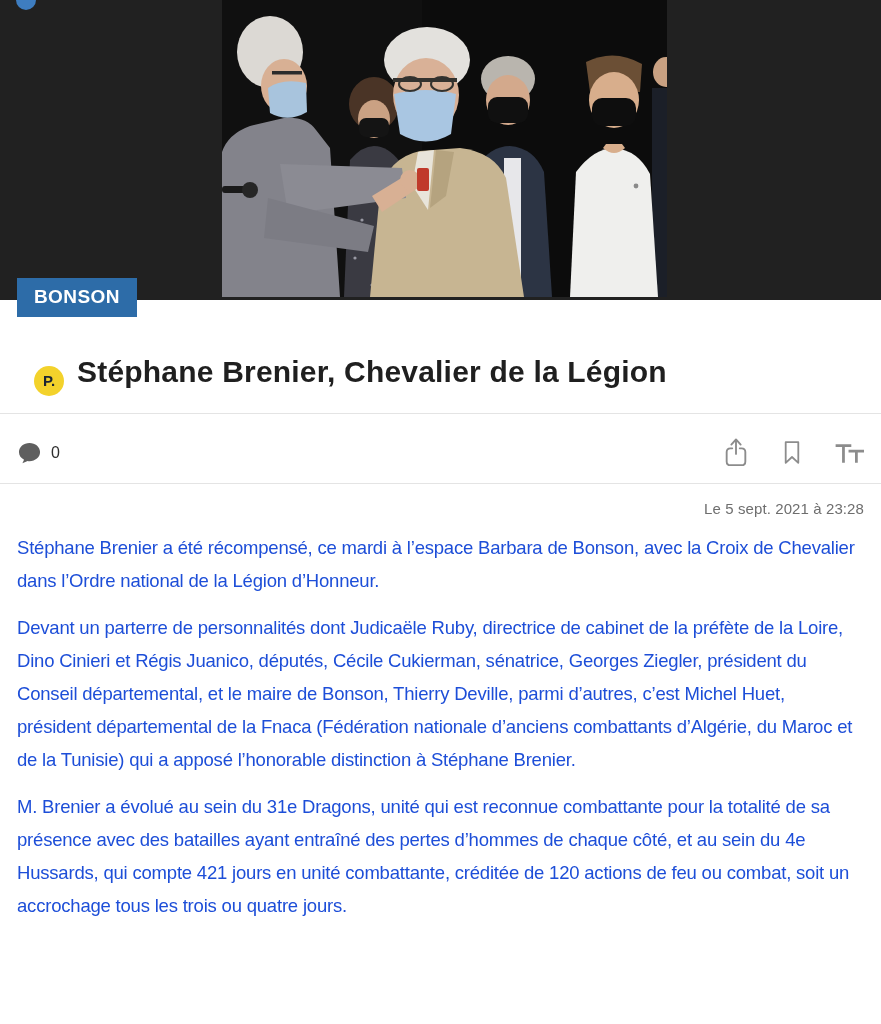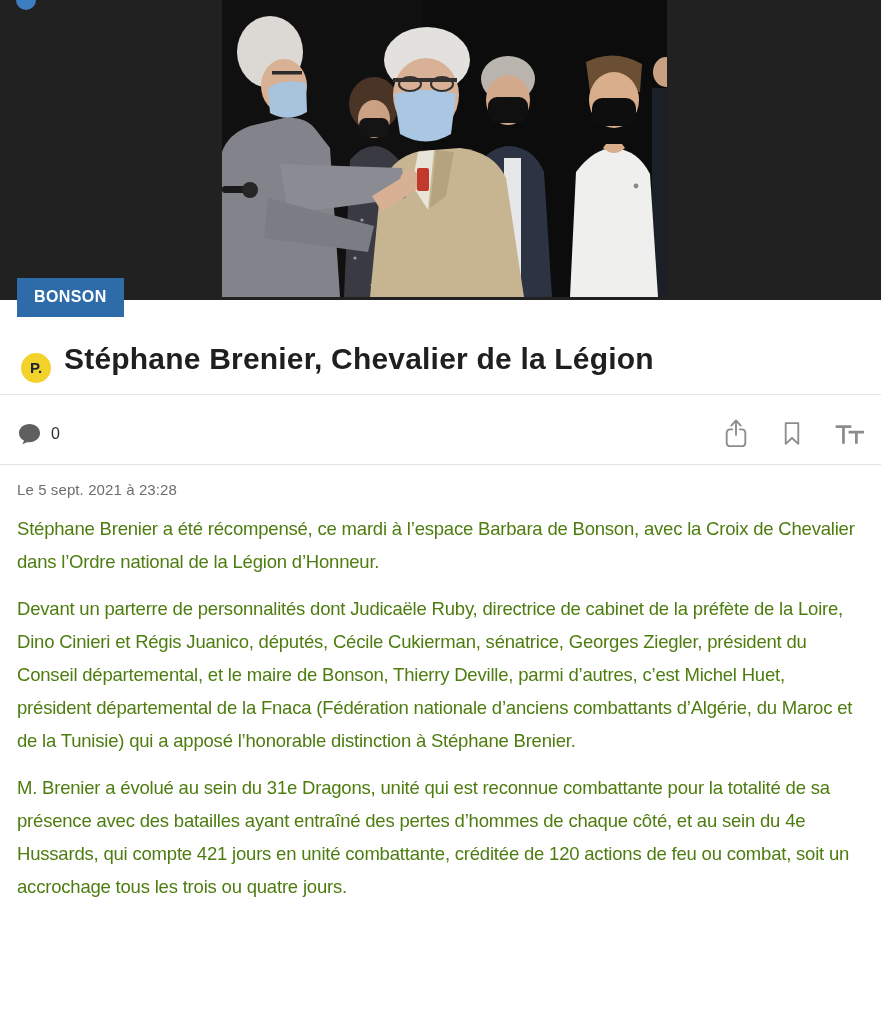--- a/index.html
+++ b/index.html
@@ -12,29 +12,29 @@
   
   .hero { position:relative; width:881px; height:300px; background:#212121; }
   .notch {
     position:absolute; left:16px; top:-10px; width:20px; height:20px;
     border-radius:50%; background:#3e7dc0;
   }
   .hero-photo { position:absolute; left:222px; top:0; width:445px; height:297px; display:block; }
 
   .badge {
     position:absolute; left:17px; top:278px; z-index:5;
-    background:#2d6ca8; color:#ffffff; font-weight:bold; font-size:16px;
+    background:#2d6ca8; color:#ffffff; font-weight:bold; font-size:19px;
     letter-spacing:0.4px; padding:12px 17px 13px 17px; line-height:14px;
     text-decoration:none; display:inline-block;
   }
 
   
   .title-wrap { margin:0 17px; padding-top:34px; }
   h1 {
-    margin:4px; font-size:30px; line-height:41px; font-weight:700;
+    margin:17px; font-size:30px; line-height:41px; font-weight:700;
     color:#1f1f1f; letter-spacing:0.2px; max-width:800px;
   }
   .logo-badge {
     display:inline-flex; width:30px; height:30px; border-radius:50%;
     background:#f3d22b; color:#1b2533; font-size:15px; font-weight:800;
     align-items:center; justify-content:center; vertical-align:-4px;
     margin-right:13px; letter-spacing:0;
   }
   .title-line2 { display:block; }
 
@@ -44,25 +44,25 @@
     margin:9px 0 0 0; height:60px; padding:0 15px 0 17px;
     display:flex; align-items:center; justify-content:space-between;
   }
   .comments { display:flex; align-items:center; gap:9px; cursor:pointer; }
   .comments .count { font-size:16px; color:#2e2e2e; }
   .right-icons { display:flex; align-items:center; gap:29px; }
   .icon-btn { background:none; border:none; padding:2px; cursor:pointer; display:flex; align-items:center; }
 
   
   .date {
-    margin:16px 17px 0 17px; font-size:15px; color:#6e6e6e; letter-spacing:0.1px;
+    margin:16px 17px 0 17px; font-size:15px; color:#6e6e6e; letter-spacing:0.1px;text-align:right;
   }
   .body-text { margin:0 17px; }
   .body-text p {
-    margin:14px 0 0 0; font-size:18.5px; line-height:33px; color:#4d7c0f;
+    margin:14px 0 0 0; font-size:18.5px; line-height:33px; color:#1d4ed8;
     letter-spacing:-0.2px; max-width:847px;
   }
 </style>
 </head>
 <body>
 
 <div class="hero">
   <div class="notch"></div>
 
   <svg class="hero-photo" viewBox="0 0 445 297" aria-hidden="true">

